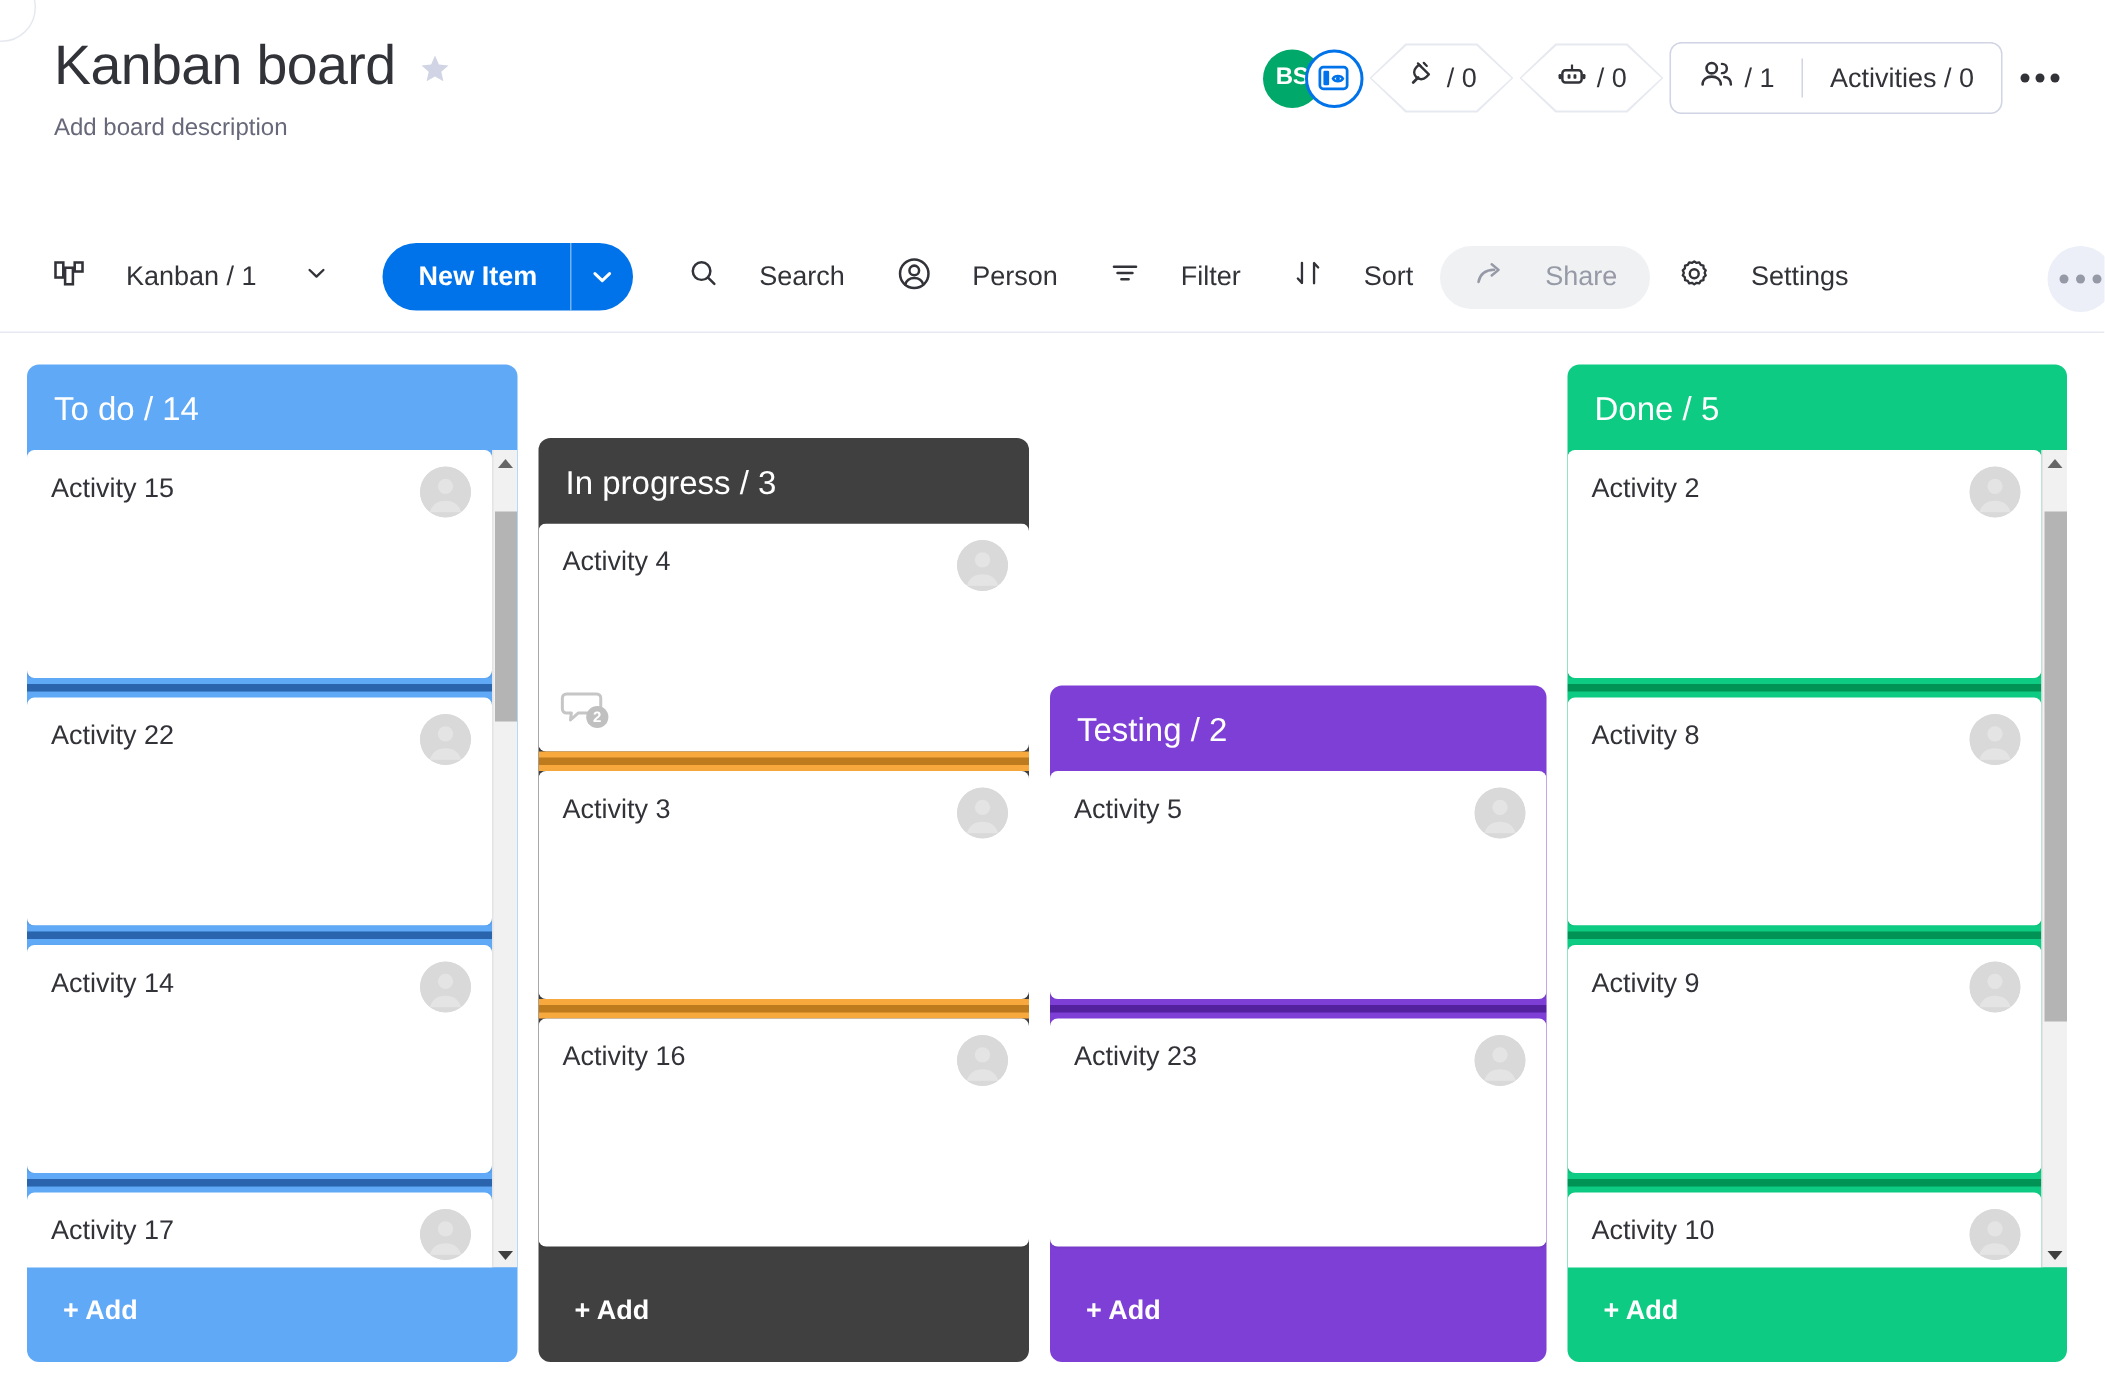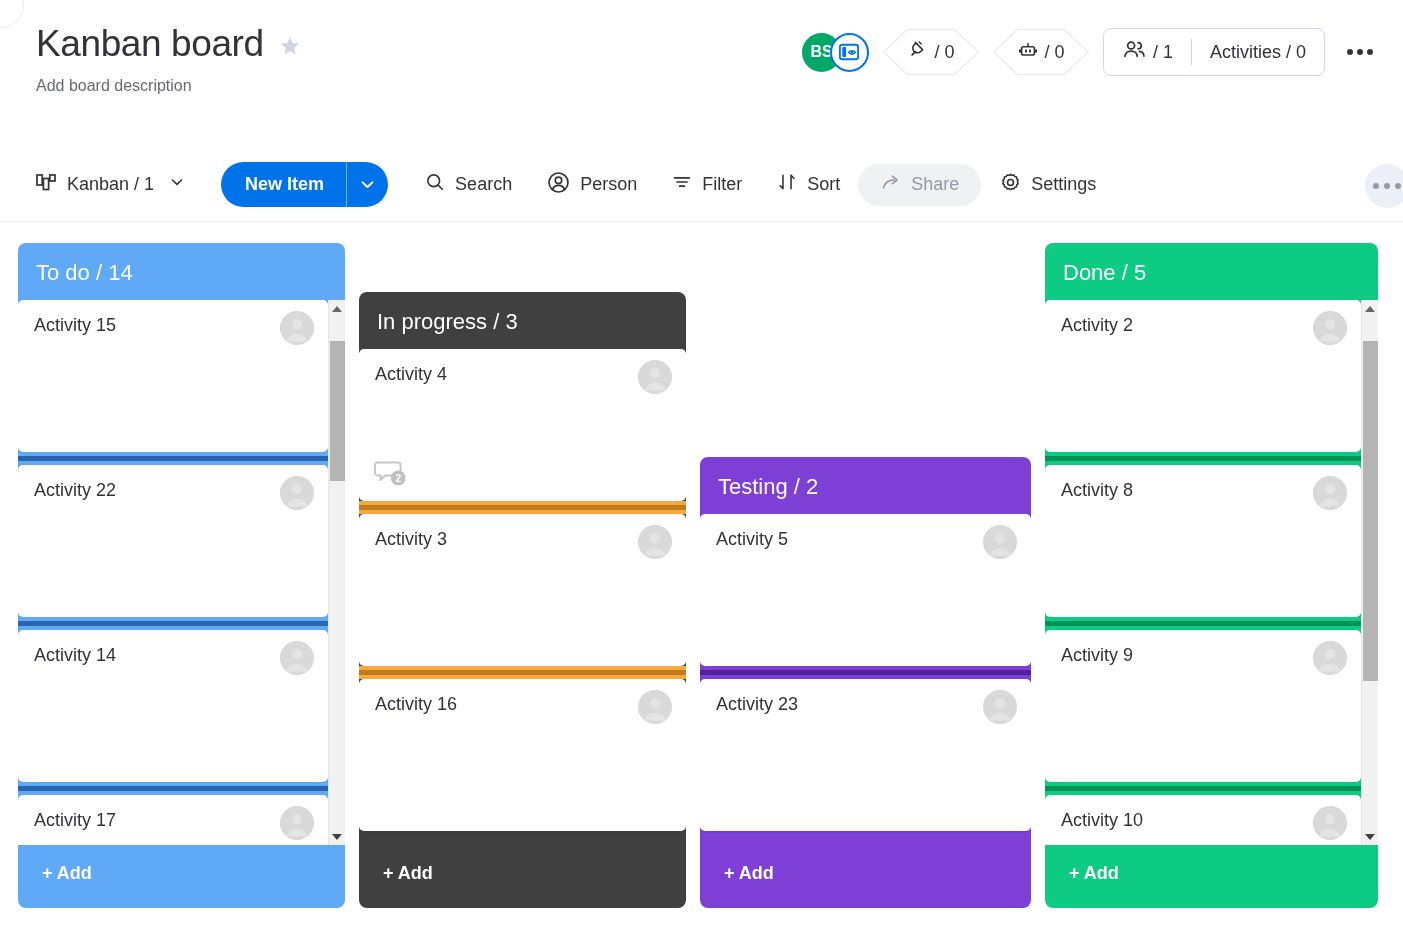--- a/index.html
+++ b/index.html
@@ -54,21 +54,21 @@
     line-height: 20px;
   }
 
   
   .header-right {
     position: absolute;
     right: 22px;
     top: 28px;
     display: flex;
     align-items: center;
-    gap: 14px;
+    gap: 4px;
   }
   .avatar-group {
     position: relative;
     display: flex;
     align-items: center;
     height: 40px;
   }
   .avatar-initials {
     width: 39px;
     height: 39px;
@@ -184,21 +184,21 @@
     height: 74px;
     display: flex;
     align-items: center;
     padding: 0 0 0 30px;
     gap: 0;
     border-bottom: 1px solid #e6e9ef;
   }
   .tb-item {
     display: flex;
     align-items: center;
-    gap: 9px;
+    gap: 26px;
     font-size: 18px;
     color: #323338;
     height: 42px;
     padding: 0 10px;
     border-radius: 21px;
     white-space: nowrap;
   }
   .view-selector { padding-left: 4px; margin-right: 26px; }
   .view-selector .chev { margin-left: 6px; }
 

